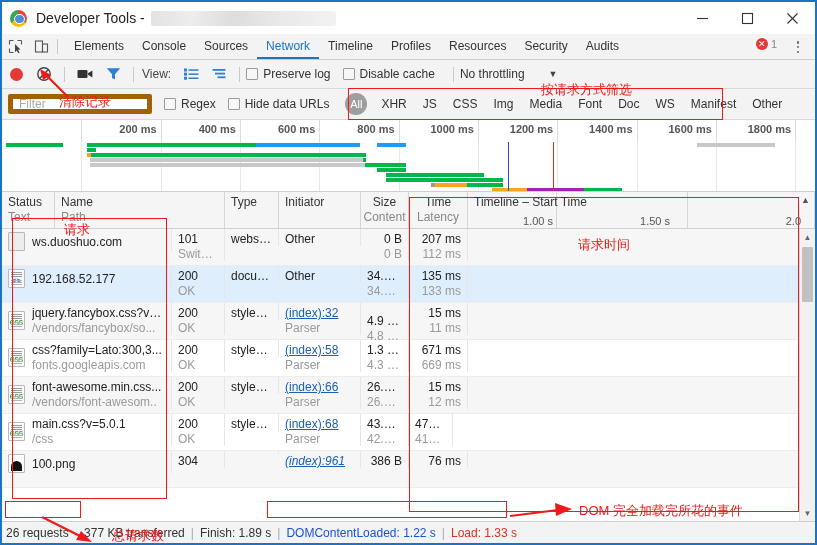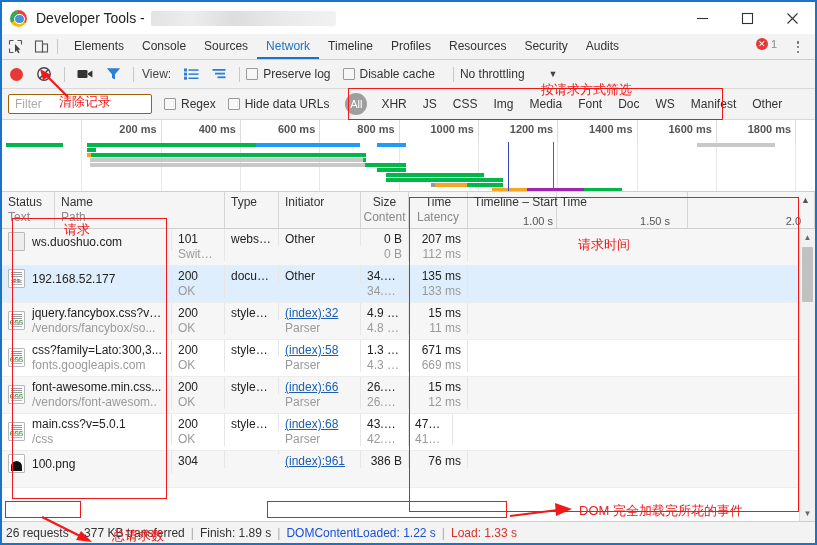--- a/index.html
+++ b/index.html
@@ -54,21 +54,21 @@
   .tool-sep { width:1px; height:15px; background:#c9c9c9; margin:0 6px; }
   .view-label { color:#444; margin-right:6px; margin-left:2px; }
   .cb-wrap { display:flex; align-items:center; gap:5px; color:#333; margin-right:12px; }
   .cb { width:12px; height:12px; border:1px solid #9a9a9a; background:#f7f7f7; border-radius:1px; }
   .throttle { display:flex; align-items:center; color:#333; }
   .throttle-caret { margin-left:24px; font-size:9px; color:#444; }
 
   
   .filterbar { height:31px; background:#f3f3f3; border-bottom:1px solid #d8d8d8;
     display:flex; align-items:center; padding-left:6px; position:relative; }
-  .filter-input { width:144px; height:20px; border:1px solid #a16207; background:#fff;
+  .filter-input { width:144px; height:20px; border:5px solid #a16207; background:#fff;
     border-radius:2px; display:flex; align-items:center; padding:3px 6px; color:#aaa; font-size:12px; }
   .all-badge { width:22px; height:22px; border-radius:50%; background:#9e9e9e; color:#fff;
     font-size:11px; display:flex; align-items:center; justify-content:center; margin:0 6px 0 4px; }
   .types { display:flex; align-items:center; gap:0; }
   .type-item { padding:0 8px; color:#333; font-size:12px; white-space:nowrap; }
 
   
   .overview { height:72px; background:#fff; border-bottom:1px solid #cfcfcf; position:relative; overflow:hidden; }
   .ruler { height:22px; position:relative; border-bottom:0px;font-weight:bold; }
   .rtick { position:absolute; top:0; height:22px; border-left:1px solid #dcdcdc; }
@@ -512,21 +512,21 @@
             <div class="l1">200</div>
             <div class="l2">OK</div>
           </div>
           <div class="cell" style="width: 54px;">
             <div class="l1">stylesh...</div>
           </div>
           <div class="cell" style="width: 82px;">
             <div class="l1 link">(index):32</div>
             <div class="l2">Parser</div>
           </div>
-          <div class="cell num" style="width: 48px;">
+          <div class="cell num" style="width: 48px; margin-top: 8px;">
             <div class="l1">4.9 KB</div>
             <div class="l2">4.8 KB</div>
           </div>
           <div class="cell num" style="width: 59px;">
             <div class="l1">15 ms</div>
             <div class="l2">11 ms</div>
           </div>
           <div class="cell wfcell" style="flex: 1 1 0%; position: relative; padding: 0px; border-right: none;">
             <div class="wtick" style="left: 88px;"></div>
             <div class="wtick" style="left: 205px;"></div>
@@ -675,21 +675,21 @@
             <div style="min-width: 0px; flex: 1 1 0%;">
               <div class="l1">100.png</div>
             </div>
           </div>
           <div class="cell" style="width: 53px;">
             <div class="l1">304</div>
           </div>
           <div class="cell" style="width: 54px;">
             <div class="l1"></div>
           </div>
-          <div class="cell" style="width: 82px;">
+          <div class="cell" style="width: 82px; font-style: italic;">
             <div class="l1 link">(index):961</div>
           </div>
           <div class="cell num" style="width: 48px;">
             <div class="l1">386 B</div>
           </div>
           <div class="cell num" style="width: 59px;">
             <div class="l1">76 ms</div>
           </div>
           <div class="cell wfcell" style="flex: 1 1 0%; position: relative; padding: 0px; border-right: none;">
             <div class="wtick" style="left: 88px;"></div>

